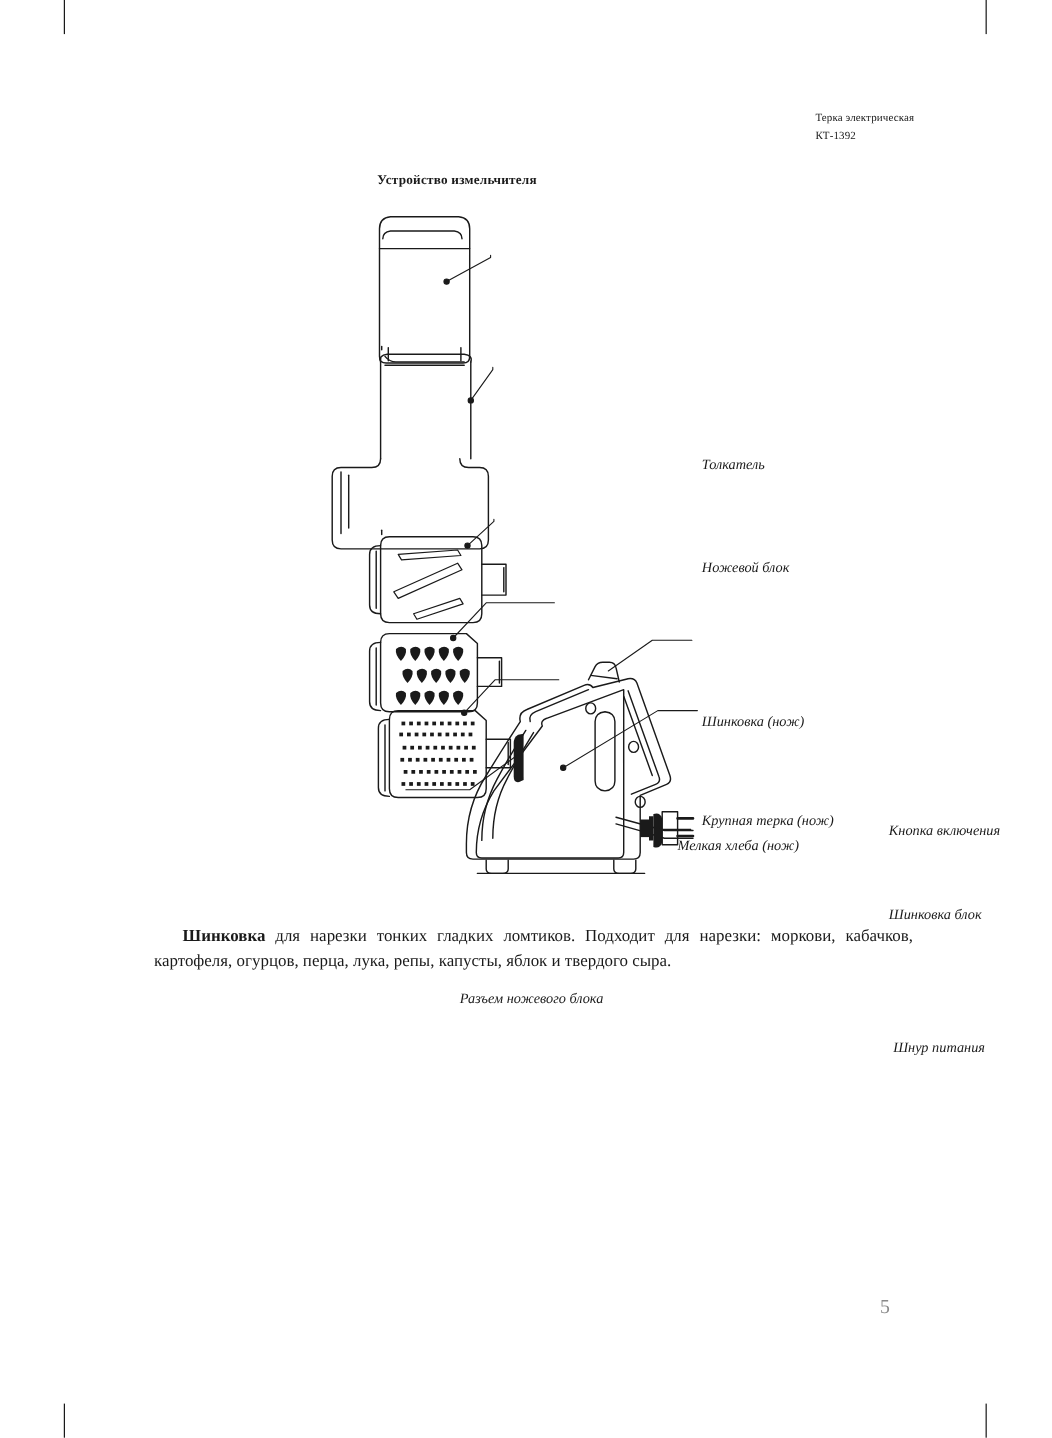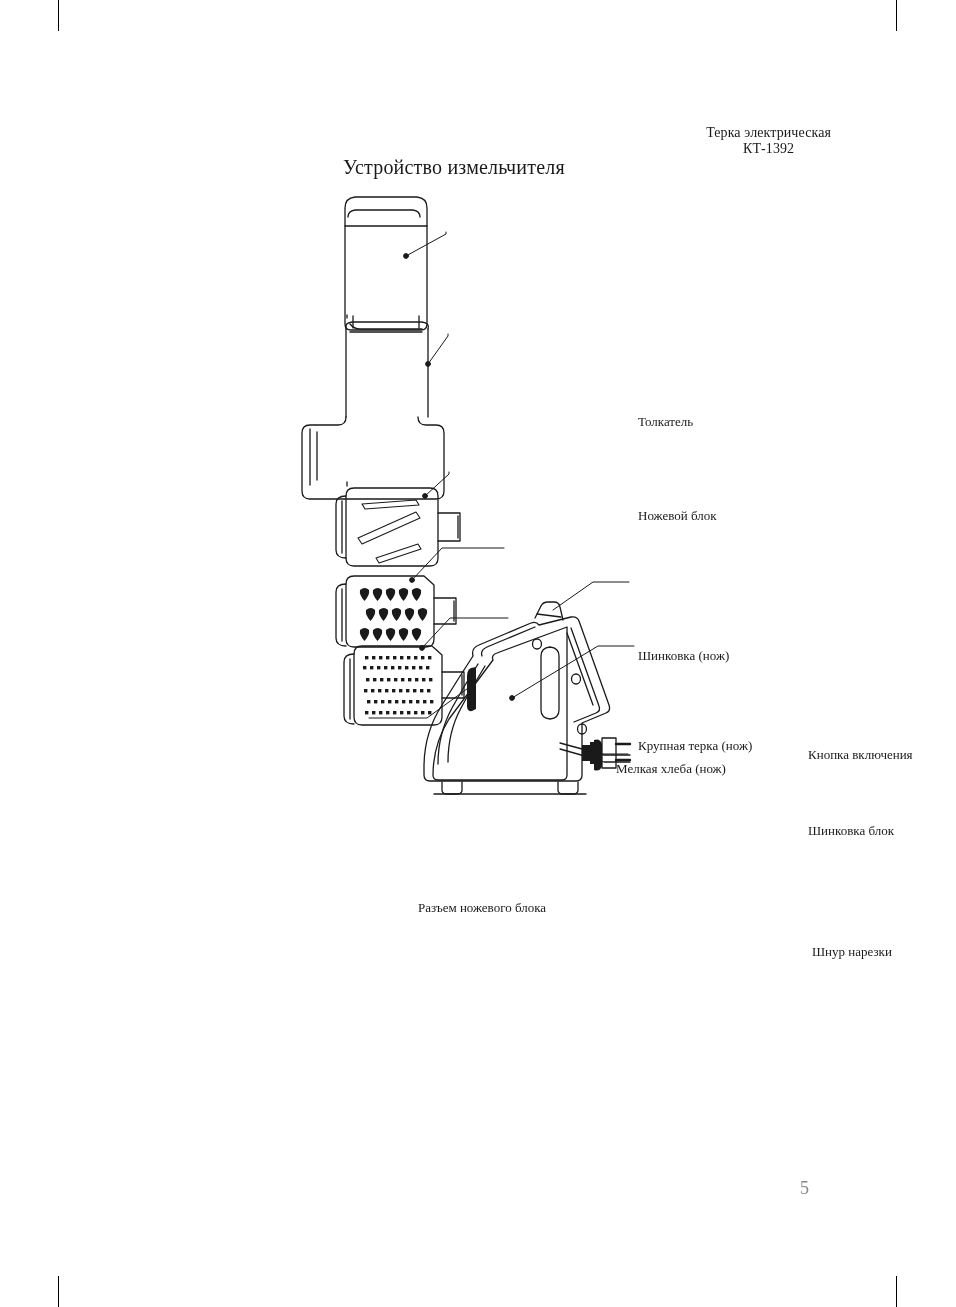--- a/index.html
+++ b/index.html
@@ -23,44 +23,45 @@
   }
   .crop-tl { left: 58px;  top: 0;     width: 1.4px; height: 31px; }
   .crop-tr { left: 896px; top: 0;     width: 1.4px; height: 31px; }
   .crop-bl { left: 58px;  top: 1276px; width: 1.4px; height: 31px; }
   .crop-br { left: 896px; top: 1276px; width: 1.4px; height: 31px; }
 
   
   .doc-header {
     position: absolute;
     right: 125px;
-    top: 125px;
-    text-align: center;
-    font-size: 14px;
+    top: 100px;
+    text-align: left;
+    font-size: 10px;
     line-height: 15.5px;
     letter-spacing: .1px;
   }
 
   
   .section-title {
     position: absolute;
     left: 343px;
     top: 156px;
-    font-size: 20px;
-    font-weight: normal;
+    font-size: 12px;
+    font-weight: bold;
     letter-spacing: .2px;
   }
 
   
   .diagram {
     position: absolute;
     left: 190px;
     top: 186px;
     width: 610px;
     height: 640px;
+    font-style: italic;
   }
   .diagram svg { display: block; }
 
   .dlabel {
     position: absolute;
     font-size: 13px;
     line-height: 16.5px;
     white-space: nowrap;
   }
   .lbl-pusher     { left: 448px; top: 228px; }
@@ -352,19 +353,22 @@
   </svg>
 
   <div class="dlabel lbl-pusher">Толкатель</div>
   <div class="dlabel lbl-knifeblock">Ножевой блок</div>
   <div class="dlabel lbl-shred">Шинковка (нож)</div>
   <div class="dlabel lbl-coarse">Крупная терка (нож)</div>
   <div class="dlabel lbl-fine">Мелкая хлеба (нож)</div>
   <div class="dlabel lbl-power-btn">Кнопка включения</div>
   <div class="dlabel lbl-motor">Шинковка блок</div>
   <div class="dlabel lbl-socket">Разъем ножевого блока</div>
-  <div class="dlabel lbl-cord">Шнур нарезки</div>
+  <div class="dlabel lbl-cord">Шнур питания</div>
 </div>
 
 <div class="body-copy">
+  <p class="para-indent">
+    <span class="heading-run">Шинковка</span><span> для нарезки тонких гладких ломтиков. Подходит для нарезки: моркови, кабачков, картофеля, огурцов, перца, лука, репы, капусты, яблок и твердого сыра.</span>
+  </p>
 </div>
 
 <div class="page-number">5</div>
 
 </body></html>

